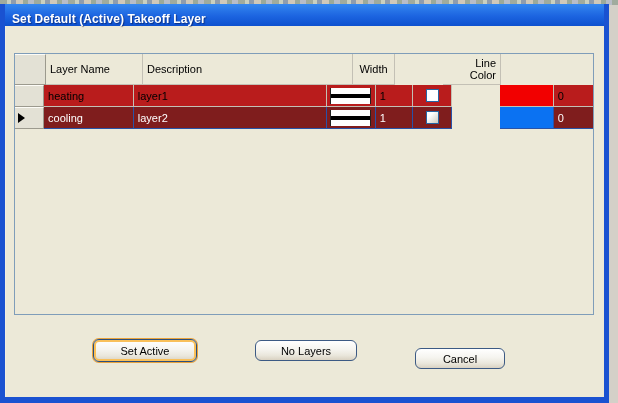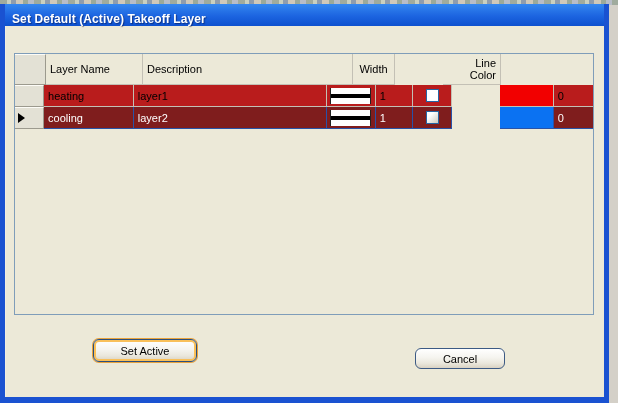--- a/index.html
+++ b/index.html
@@ -154,15 +154,16 @@
           <div class="checkbox shaded"></div>
         </div>
         <div class="cell c6 colorcell" style="background: rgb(11, 114, 242);"></div>
         <div class="cell c7">0</div>
       </div>
 
     </div>
   </div>
 
   <button class="btn btn-focus" style="left:88px;top:335px;width:104px;">Set Active</button>
+  <button class="btn" style="left:250px;top:336px;width:102px;">No Layers</button>
   <button class="btn" style="left:410px;top:344px;width:90px;">Cancel</button>
 
 </div>
 
 </body></html>

